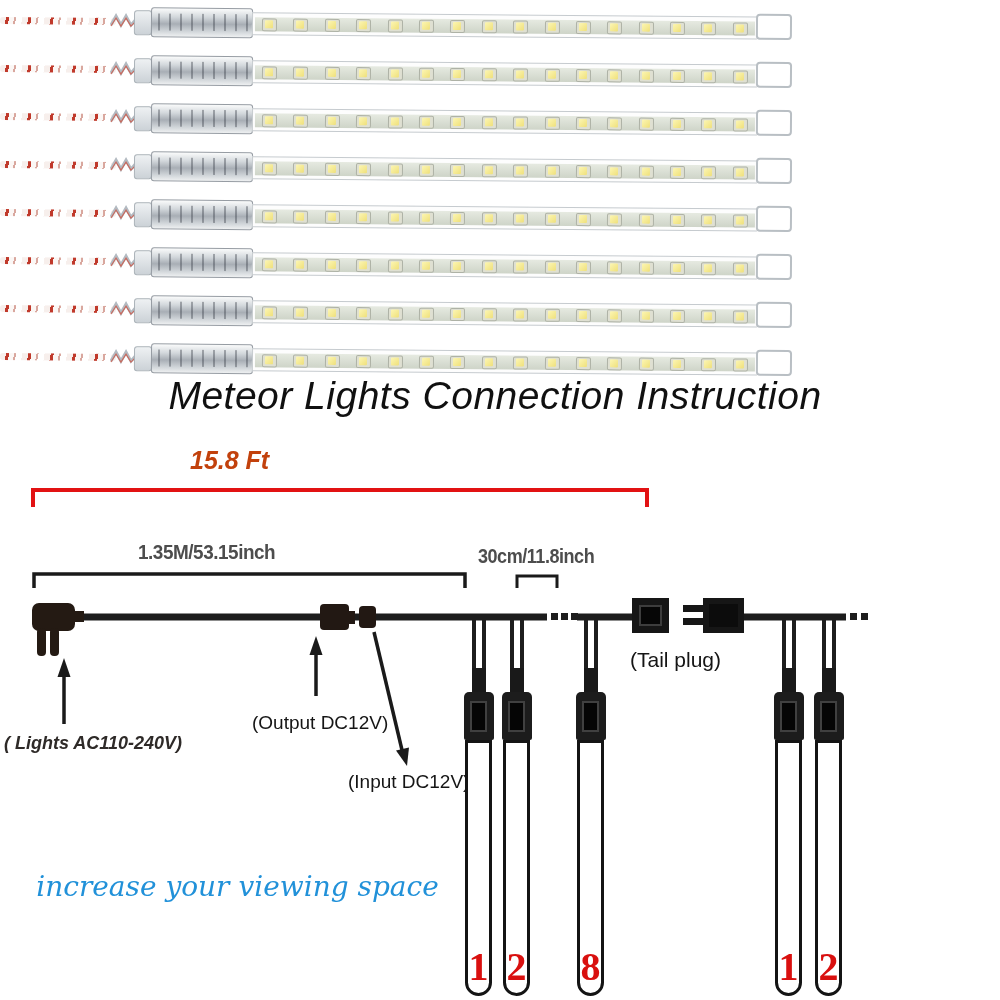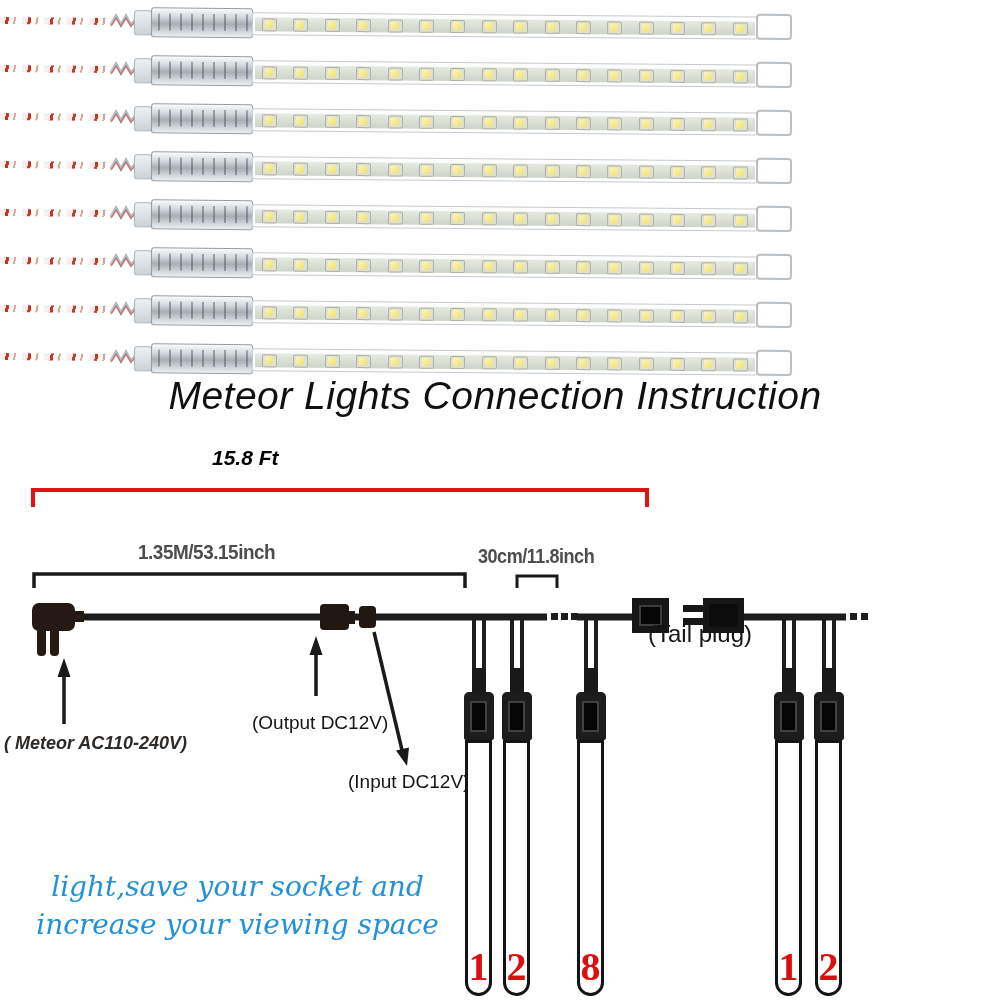--- a/index.html
+++ b/index.html
@@ -31,33 +31,33 @@
   .led::after{content:"";position:absolute;left:2px;top:1px;width:8px;height:8px;border-radius:1px;
        background:linear-gradient(135deg,#fcf6b4,#efe07a);}
   .endcap{position:absolute;left:756px;top:3px;width:36px;height:26px;border-radius:4px;
        background:#ffffff;border:2px solid #b9bfc4;box-sizing:border-box;}
 
   
   .title{position:absolute;left:90px;top:374px;width:810px;text-align:center;
        font-style:italic;font-size:39px;letter-spacing:.5px;color:#101010;white-space:nowrap;}
 
   
-  .dim-total{position:absolute;left:212px;top:446px;font-weight:700;font-style:italic;
-       font-size:21px;color:#000000;}
+  .dim-total{position:absolute;left:190px;top:446px;font-weight:700;font-style:italic;
+       font-size:25px;color:#c2410c;}
   .dim-cord{position:absolute;left:138px;top:540px;font-weight:700;font-size:21px;color:#4d4d4d;
        transform:scaleX(.9);transform-origin:0 0;letter-spacing:-.5px;white-space:nowrap;}
   .dim-spacing{position:absolute;left:478px;top:545px;font-weight:700;font-size:20px;color:#4d4d4d;
        transform:scaleX(.9);transform-origin:0 0;letter-spacing:-.5px;white-space:nowrap;}
 
   
   .lbl{position:absolute;color:#151515;white-space:nowrap;}
   .lbl-input-ac{left:4px;top:733px;font-size:18px;font-weight:700;font-style:italic;color:#2e2a28;}
   .lbl-output-dc{left:252px;top:700px;font-size:19px;margin-top:12px;}
   .lbl-input-dc{left:348px;top:771px;font-size:19px;}
-  .lbl-tail{left:630px;top:620px;width:140px;text-align:center;font-size:24px;}
+  .lbl-tail{left:630px;top:648px;width:140px;text-align:left;font-size:21px;}
 
   
   .ht{position:absolute;top:668px;width:30px;}
   .ht-plugtop{width:14px;height:24px;margin:0 auto;background:#191919;}
   .ht-conn{position:relative;width:30px;height:48px;background:#1c1c1c;border-radius:5px 5px 2px 2px;}
   .ht-conn::after{content:"";position:absolute;left:6px;top:9px;width:13px;height:27px;
        background:#050505;border:2px solid #404040;}
   .ht-tube{position:relative;width:27px;height:256px;margin-left:1px;background:#ffffff;
        border:3px solid #141414;border-radius:0 0 14px 14px;box-sizing:border-box;}
   .ht-num{position:absolute;left:0;right:0;bottom:3px;text-align:center;
@@ -392,21 +392,21 @@
     <g stroke="#1a1a1a" fill="#1a1a1a">
       <line x1="316" y1="696" x2="316" y2="650" stroke-width="3.5"></line>
       <polygon points="316,636 309.5,655 322.5,655" stroke="none"></polygon>
     </g>
     <g stroke="#1a1a1a" fill="#1a1a1a">
       <line x1="374" y1="632" x2="402" y2="750" stroke-width="3.5"></line>
       <polygon points="407,766 396,750.5 409,747.5" stroke="none"></polygon>
     </g>
   </svg>
 
-  <div class="lbl lbl-input-ac">( Meteor AC110-240V)</div>
+  <div class="lbl lbl-input-ac">( Lights AC110-240V)</div>
   <div class="lbl lbl-output-dc">(Output DC12V)</div>
   <div class="lbl lbl-input-dc">(Input DC12V)</div>
   <div class="lbl lbl-tail">(Tail plug)</div>
 
   <div id="hanging">
       <div class="ht" style="left: 464px;">
       <div class="ht-plugtop"></div>
       <div class="ht-conn"></div>
       <div class="ht-tube">
         <span class="ht-num">1</span>
@@ -443,17 +443,16 @@
       <div class="ht" style="left: 891px;">
       <div class="ht-plugtop"></div>
       <div class="ht-conn"></div>
       <div class="ht-tube">
         <span class="ht-num">8</span>
       </div>
     </div>
     </div>
 
   <div class="note">
-    <div>light,save your socket and</div>
     <div>increase your viewing space</div>
   </div>
 
 </div>
 
 </body></html>

